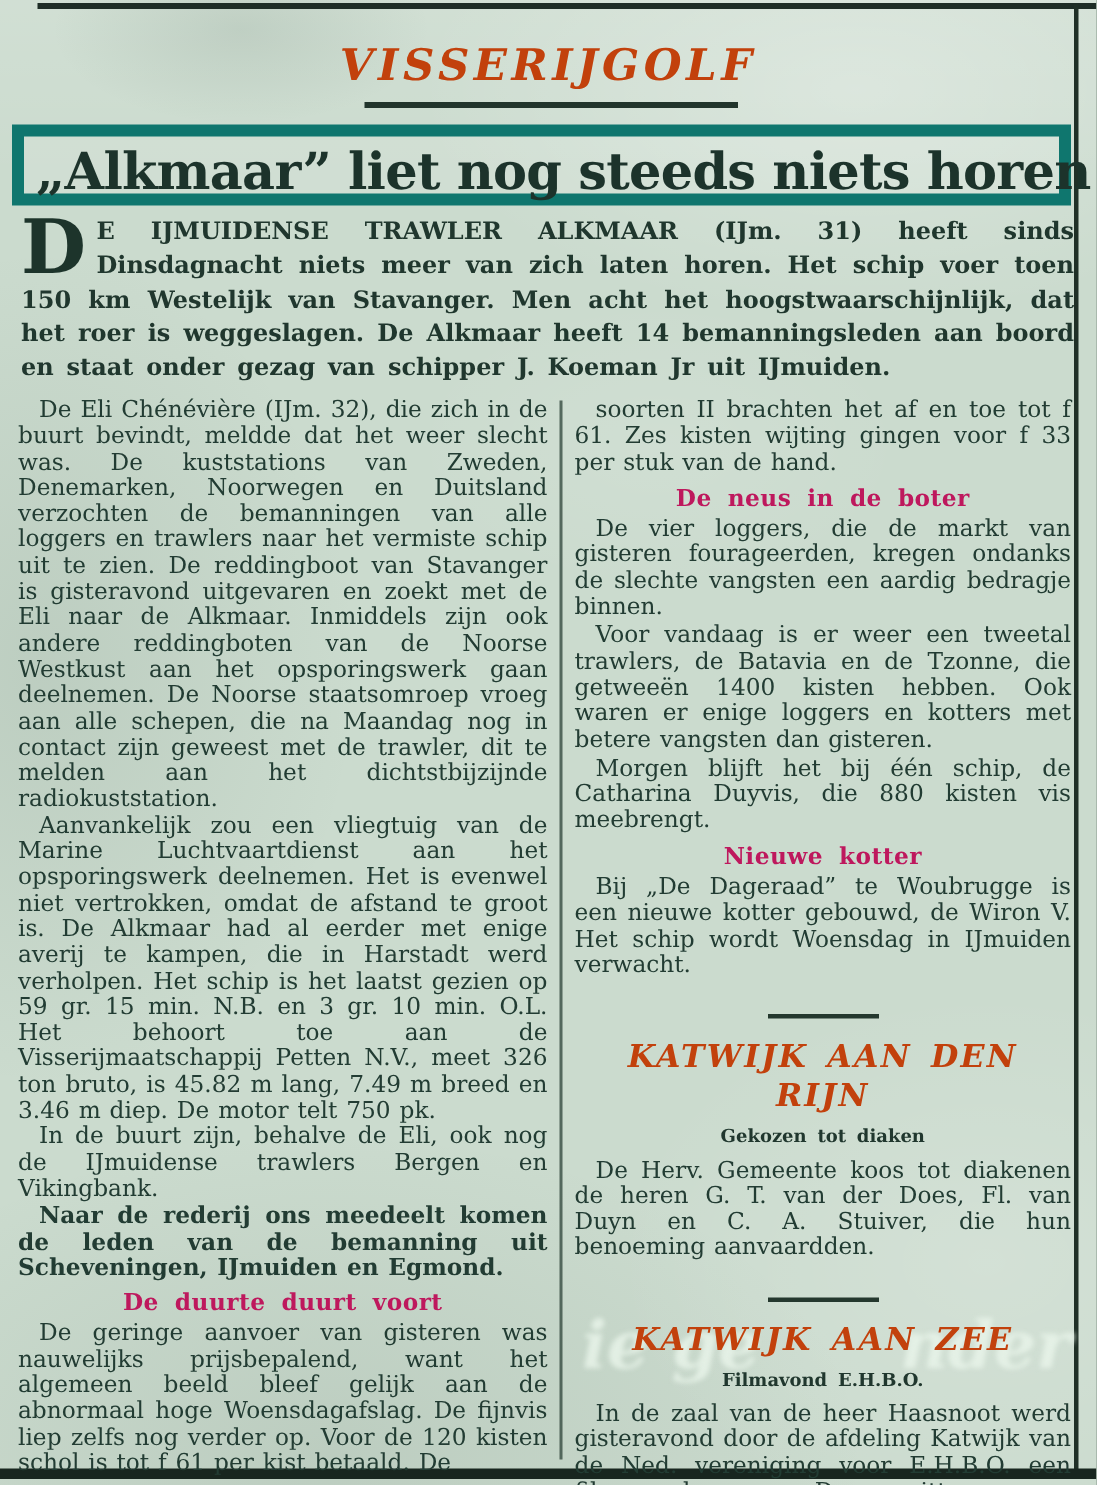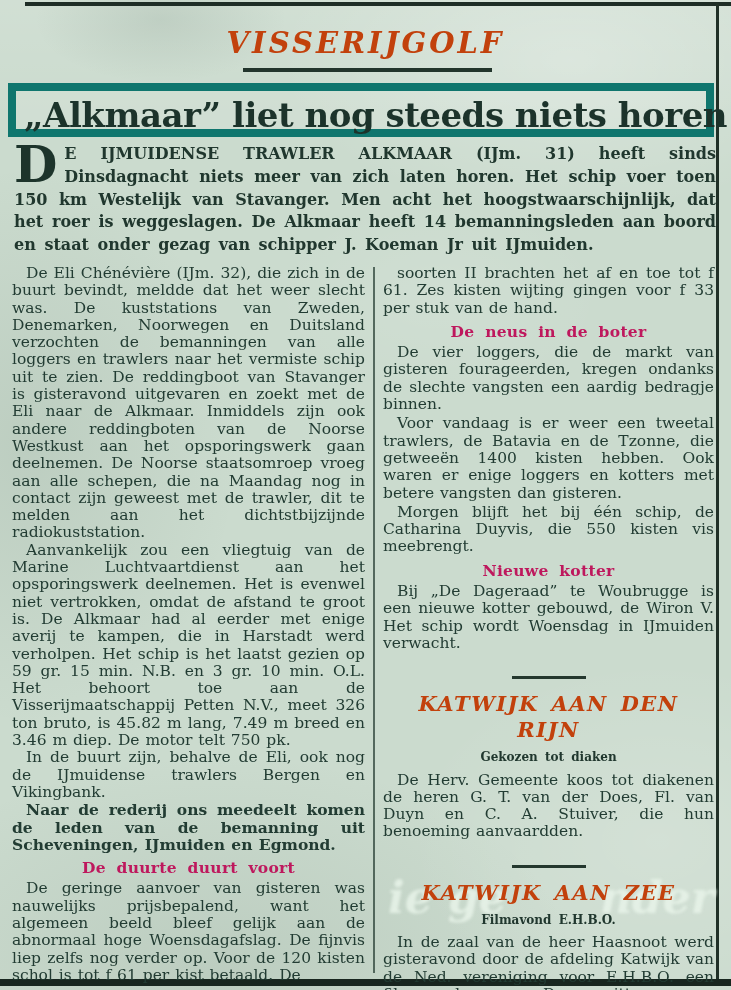--- a/index.html
+++ b/index.html
@@ -109,21 +109,21 @@
       <p>De geringe aanvoer van gisteren was nauwelijks prijsbepalend, want het algemeen beeld bleef gelijk aan de abnormaal hoge Woensdagafslag. De fijnvis liep zelfs nog verder op. Voor de 120 kisten schol is tot f 61 per kist betaald. De</p>
     </div>
 
     <div class="divider"></div>
 
     <div class="col rcol">
       <p>soorten II brachten het af en toe tot f 61. Zes kisten wijting gingen voor f 33 per stuk van de hand.</p>
       <p class="subhead">De neus in de boter</p>
       <p>De vier loggers, die de markt van gisteren fourageerden, kregen ondanks de slechte vangsten een aardig bedragje binnen.</p>
       <p>Voor vandaag is er weer een tweetal trawlers, de Batavia en de Tzonne, die getweeën 1400 kisten hebben. Ook waren er enige loggers en kotters met betere vangsten dan gisteren.</p>
-      <p>Morgen blijft het bij één schip, de Catharina Duyvis, die 550 kisten vis meebrengt.</p>
+      <p>Morgen blijft het bij één schip, de Catharina Duyvis, die 880 kisten vis meebrengt.</p>
       <p class="subhead">Nieuwe kotter</p>
       <p>Bij „De Dageraad” te Woubrugge is een nieuwe kotter gebouwd, de Wiron V. Het schip wordt Woensdag in IJmuiden verwacht.</p>
 
       <div class="section-rule"></div>
       <p class="section-title">KATWIJK AAN DEN RIJN</p>
       <p class="section-sub">Gekozen tot diaken</p>
       <p>De Herv. Gemeente koos tot diakenen de heren G. T. van der Does, Fl. van Duyn en C. A. Stuiver, die hun benoeming aanvaardden.</p>
 
       <div class="section-rule"></div>
       <p class="section-title">KATWIJK AAN ZEE</p>

